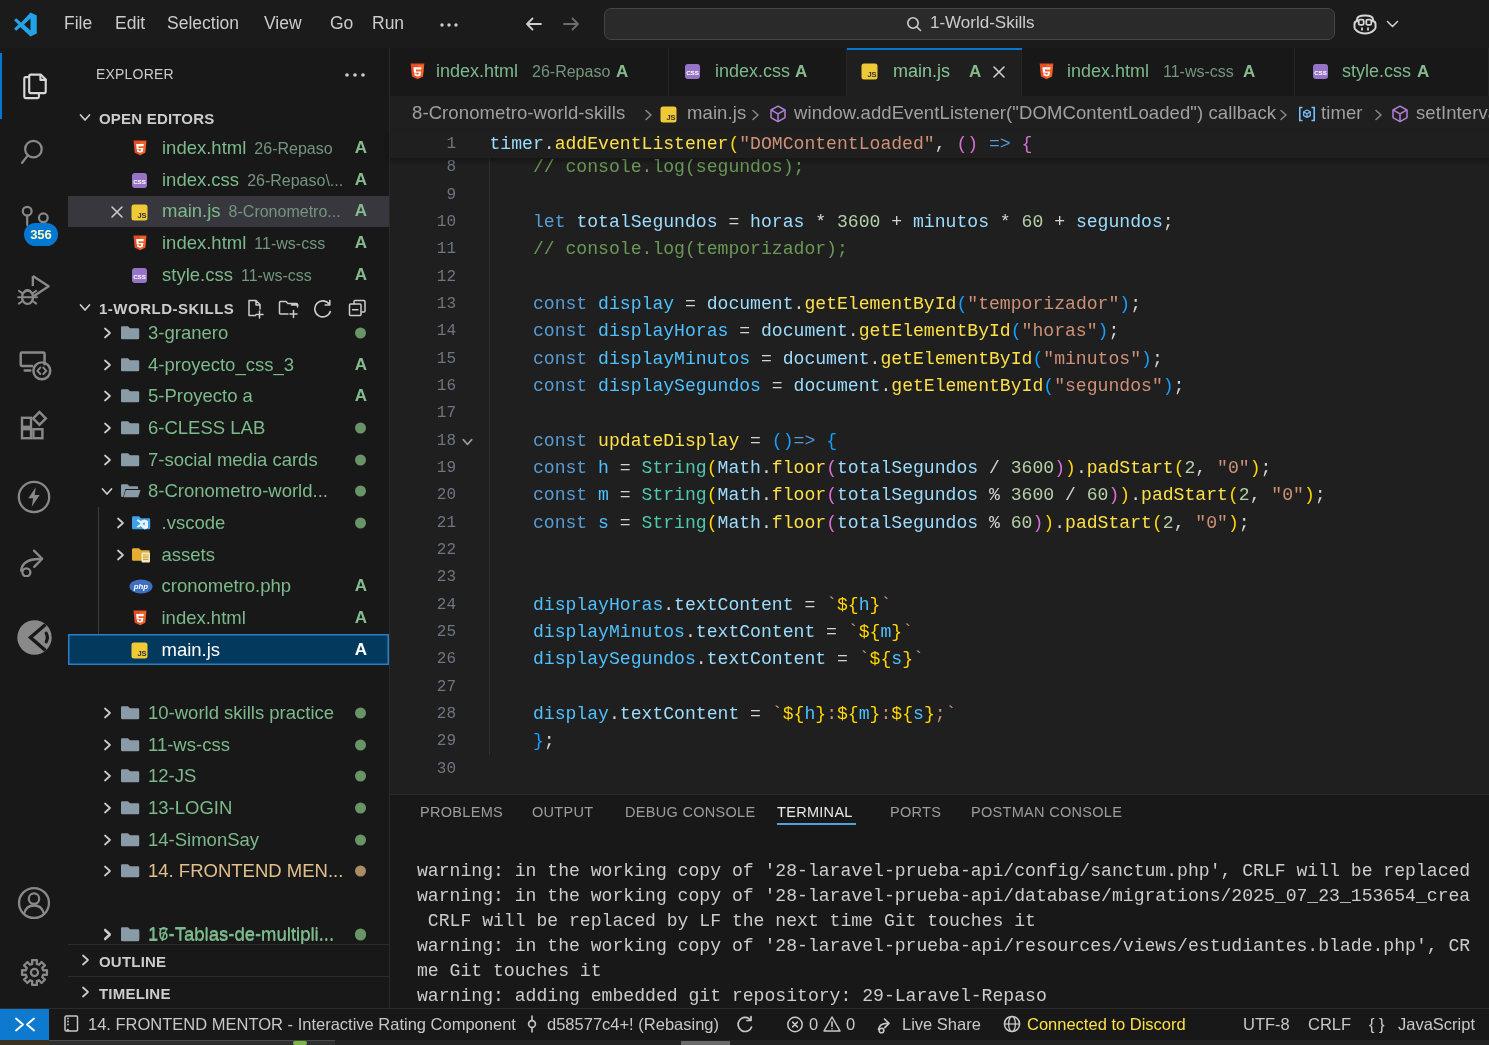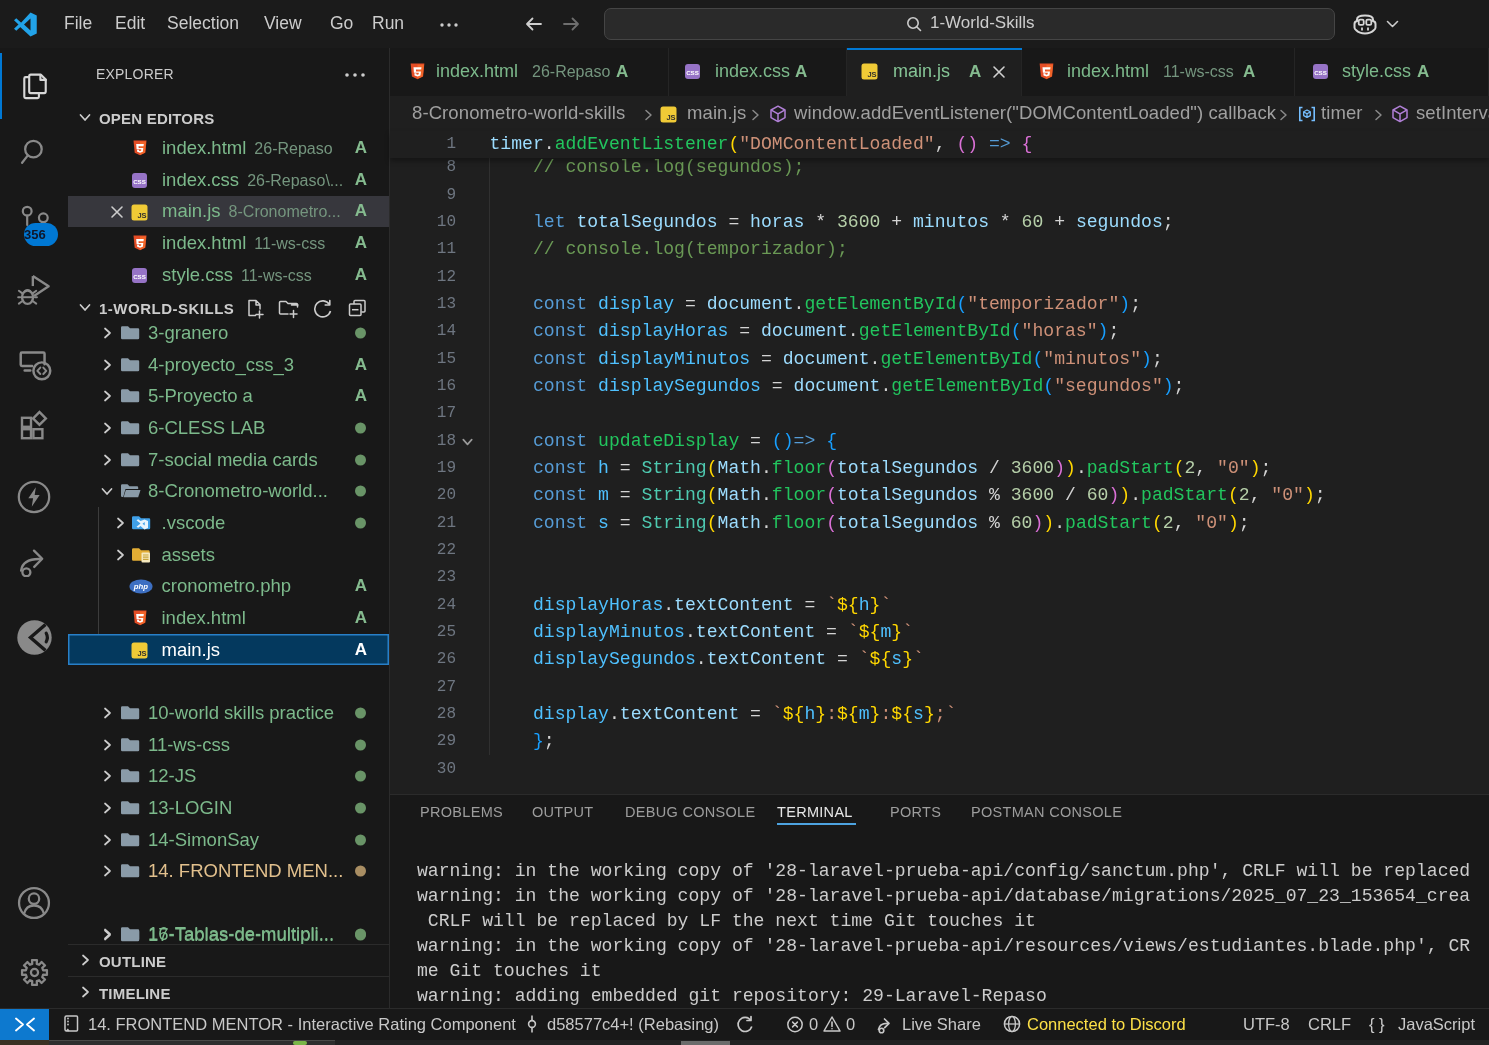--- a/index.html
+++ b/index.html
@@ -1,20 +1,20 @@
 <!DOCTYPE html>
 <html><head><meta charset="utf-8"><style>
 *{margin:0;padding:0;box-sizing:border-box}
 html,body{width:1489px;height:1045px;overflow:hidden;background:#181818}
 body{font-family:"Liberation Sans",sans-serif;-webkit-font-smoothing:antialiased}
 #app{position:relative;width:1489px;height:1045px;overflow:hidden}
 .abs{position:absolute}
 .cl{position:absolute;left:489.5px;white-space:pre;font:18.1px/27.33px "Liberation Mono",monospace;color:#d4d4d4}
 .ln{position:absolute;left:390px;width:66px;text-align:right;font:16px/27.33px "Liberation Mono",monospace;color:#6e7681}
-.kw{color:#569CD6}.v{color:#9CDCFE}.cv{color:#4FC1FF}.fn{color:#22c55e}.cl2{color:#4EC9B0}.s{color:#CE9178}.n{color:#B5CEA8}.op{color:#D4D4D4}.com{color:#6A9955}.b1{color:#FFD700}.b2{color:#DA70D6}.b3{color:#179FFF}
+.kw{color:#569CD6}.v{color:#9CDCFE}.cv{color:#4FC1FF}.fn{color:#fde047}.cl2{color:#4EC9B0}.s{color:#CE9178}.n{color:#B5CEA8}.op{color:#D4D4D4}.com{color:#6A9955}.b1{color:#FFD700}.b2{color:#DA70D6}.b3{color:#179FFF}
 .tl{position:absolute;left:417px;white-space:pre;font:18.1px/25px "Liberation Mono",monospace;color:#cccccc}
 .srow{position:absolute;left:68px;width:321px;height:32px;font-size:18.5px;color:#7cb98b;white-space:nowrap;overflow:hidden}
 .srow .nm{position:absolute;top:50%;transform:translateY(-50%)}
 .badgeA{position:absolute;left:350px;width:22px;text-align:center;font-weight:700;color:#85bb8f;font-size:17px;top:50%;transform:translateY(-50%)}
 .dot{position:absolute;left:287px;width:11px;height:11px;border-radius:50%;background:#699467;top:50%;transform:translateY(-50%)}
 .hdr{position:absolute;left:68px;width:321px;font-weight:700;font-size:15px;color:#cccccc;letter-spacing:.2px}
 </style></head><body>
 <div id="app">
 <div class="abs" style="left:0;top:0;width:1489px;height:48px;background:#1b1b1b"></div>
 <div class="abs" style="left:0;top:48px;width:1489px;height:1px;background:#2b2b2b"></div>
@@ -119,21 +119,21 @@
     </svg>
 <svg style="position:absolute;left:17px;top:886px" width="34" height="34" viewBox="0 0 30 30" fill="none">
       <circle cx="15" cy="15" r="13.2" stroke="#898989" stroke-width="2"></circle>
       <circle cx="15" cy="11.2" r="4.6" stroke="#898989" stroke-width="2"></circle>
       <path d="M6.2 24.5 q1.8-7.3 8.8-7.3 7 0 8.8 7.3" stroke="#898989" stroke-width="2" stroke-linecap="round" stroke-linejoin="round"></path>
     </svg>
 <svg style="position:absolute;left:16px;top:954px" width="37" height="37" viewBox="0 0 33 33" fill="none">
       <path d="M14.3 5.4 L18.7 5.4 L18.5 8.8 L20.6 9.6 L22.8 7.1 L25.9 10.2 L23.4 12.4 L24.2 14.5 L27.6 14.3 L27.6 18.7 L24.2 18.5 L23.4 20.6 L25.9 22.8 L22.8 25.9 L20.6 23.4 L18.5 24.2 L18.7 27.6 L14.3 27.6 L14.5 24.2 L12.4 23.4 L10.2 25.9 L7.1 22.8 L9.6 20.6 L8.8 18.5 L5.4 18.7 L5.4 14.3 L8.8 14.5 L9.6 12.4 L7.1 10.2 L10.2 7.1 L12.4 9.6 L14.5 8.8 Z" stroke="#898989" stroke-width="2" stroke-linejoin="round"></path>
       <circle cx="16.5" cy="16.5" r="3.2" stroke="#898989" stroke-width="2"></circle>
     </svg>
-<div class="abs" style="left:24px;top:223px;width:34px;height:23px;background:#0078d4;border-radius:12px;color:#0f172a;font-size:13px;font-weight:700;text-align:left;line-height:23px">356</div>
+<div class="abs" style="left:24px;top:223px;width:34px;height:23px;background:#0078d4;border-radius:12px;color:#fef9c3;font-size:13px;font-weight:700;text-align:center;line-height:23px">356</div>
 <div class="abs" style="left:96px;top:66px;font-size:14px;color:#cccccc;letter-spacing:.2px">EXPLORER</div>
 <svg style="position:absolute;left:344px;top:72px" width="22" height="6" viewBox="0 0 22 6" fill="none">
       <circle cx="3" cy="3" r="1.8" fill="#ccc"></circle>
       <circle cx="11" cy="3" r="1.8" fill="#ccc"></circle>
       <circle cx="19" cy="3" r="1.8" fill="#ccc"></circle>
     </svg>
 <svg style="position:absolute;left:77px;top:109px" width="16" height="16" viewBox="0 0 16 16" fill="none">
       <path d="M3.5 6 L8 11 L12.5 6" stroke="#cccccc" stroke-width="1.7" stroke-linecap="round" stroke-linejoin="round"></path>
     </svg>
 <div class="hdr" style="left:99px;top:110px">OPEN EDITORS</div>

